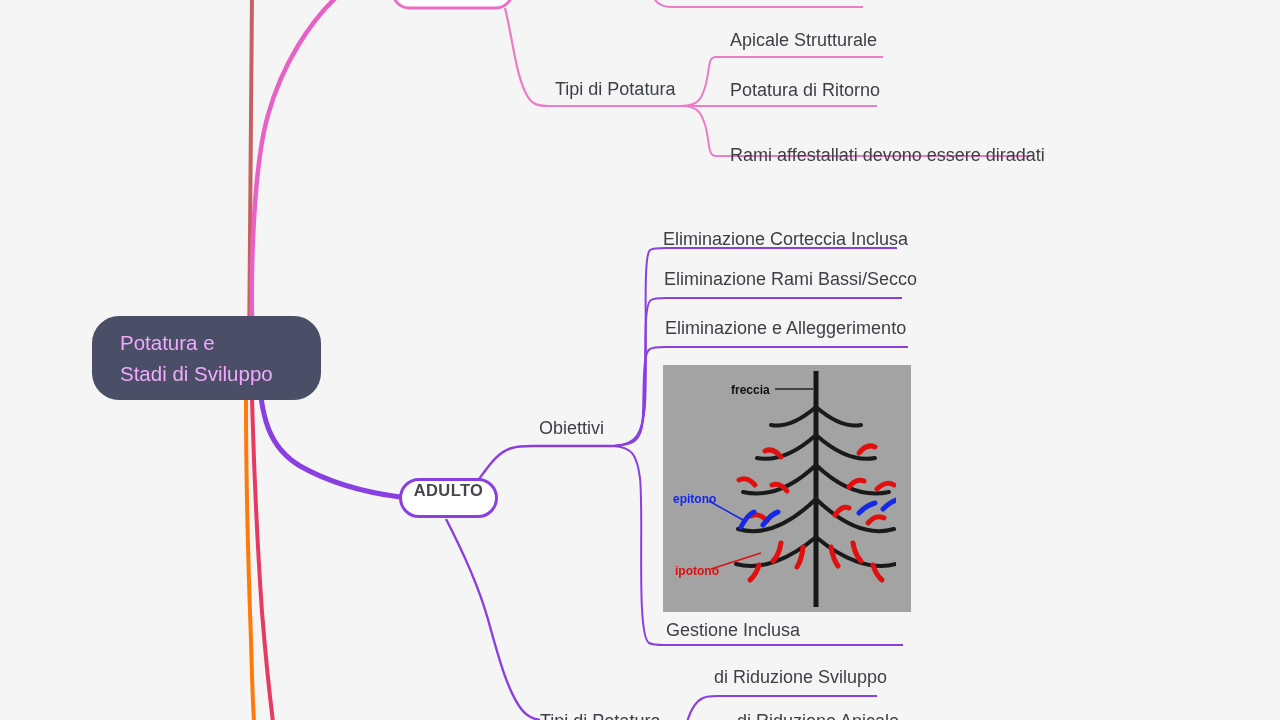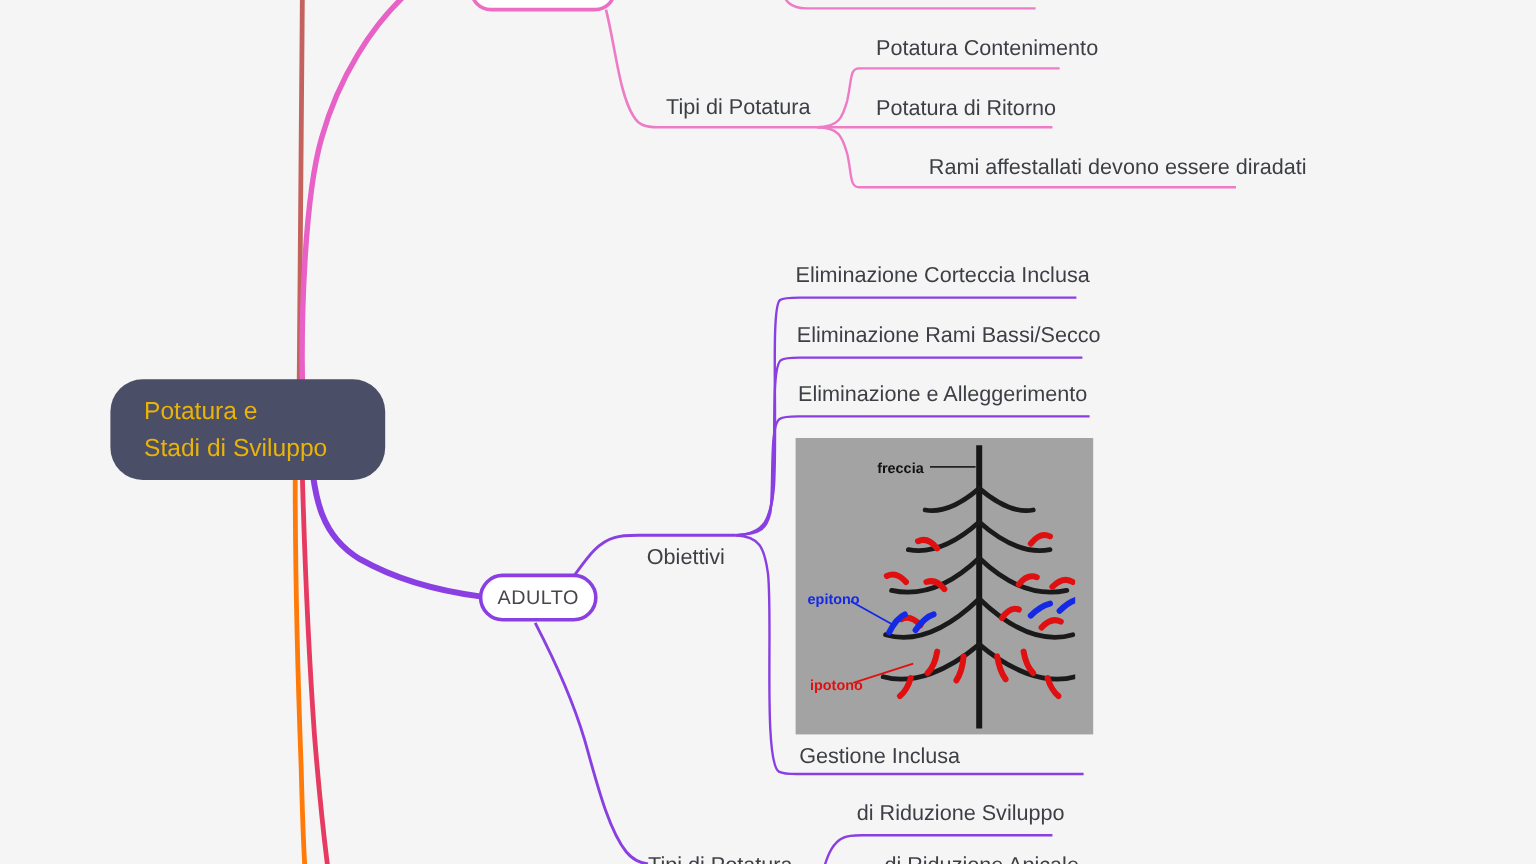--- a/index.html
+++ b/index.html
@@ -16,35 +16,35 @@
     font-size:18px;
     color:#3d3f44;
     white-space:nowrap;
     line-height:20px;
   }
   .root-node{
     position:absolute;
     left:92px;top:316px;width:229px;height:84px;
     background:#4a4e66;
     border-radius:27px;
-    color:#eab308;
+    color:#f0abfc;
     font-size:20.5px;
     line-height:31px;
     display:flex;flex-direction:column;justify-content:center;
     padding-left:28px;box-sizing:border-box;
   }
   .adulto-node{
     position:absolute;
     left:399px;top:478px;width:99px;height:40px;
     background:#ffffff;
     border:3px solid #8a3fe2;
     border-radius:20px;
     box-sizing:border-box;
-    display:flex;align-items:center;justify-content:center;
-    font-size:16.5px;color:#46474d;letter-spacing:.4px;
+    display:flex;align-items:flex-start;justify-content:center;
+    font-size:16.5px;color:#46474d;letter-spacing:.4px;font-weight:bold;
   }
   .embedded-image{
     position:absolute;left:663px;top:365px;width:248px;height:247px;
     background:#a3a3a3;
   }
 </style>
 </head>
 <body>
 
 <div id="canvas">
@@ -76,26 +76,26 @@
   <div class="root-node">
     <div>Potatura e</div>
     <div>Stadi di Sviluppo</div>
   </div>
 
   <div class="adulto-node">
     <span>ADULTO</span>
   </div>
 
   <div class="topic-label" style="left:555px;top:79px;">Tipi di Potatura</div>
-  <div class="topic-label" style="left:730px;top:30px;">Potatura Contenimento</div>
+  <div class="topic-label" style="left:730px;top:30px;">Apicale Strutturale</div>
   <div class="topic-label" style="left:730px;top:80px;">Potatura di Ritorno</div>
-  <div class="topic-label" style="left:730px;top:129px;margin-left:44px;">Rami affestallati devono essere diradati</div>
+  <div class="topic-label" style="left:730px;top:145px;">Rami affestallati devono essere diradati</div>
 
-  <div class="topic-label" style="left:539px;top:418px;margin-top:36px;">Obiettivi</div>
-  <div class="topic-label" style="left:663px;top:219px;">Eliminazione Corteccia Inclusa</div>
+  <div class="topic-label" style="left:539px;top:418px;">Obiettivi</div>
+  <div class="topic-label" style="left:663px;top:229px;">Eliminazione Corteccia Inclusa</div>
   <div class="topic-label" style="left:664px;top:269px;">Eliminazione Rami Bassi/Secco</div>
   <div class="topic-label" style="left:665px;top:318px;">Eliminazione e Alleggerimento</div>
   <div class="topic-label" style="left:666px;top:620px;">Gestione Inclusa</div>
   <div class="topic-label" style="left:714px;top:667px;">di Riduzione Sviluppo</div>
 
   <div class="topic-label" style="left:540px;top:711px;">Tipi di Potatura</div>
   <div class="topic-label" style="left:737px;top:711px;">di Riduzione Apicale</div>
 
   <div class="embedded-image">
     <svg width="233" height="247" viewBox="0 0 233 247">

